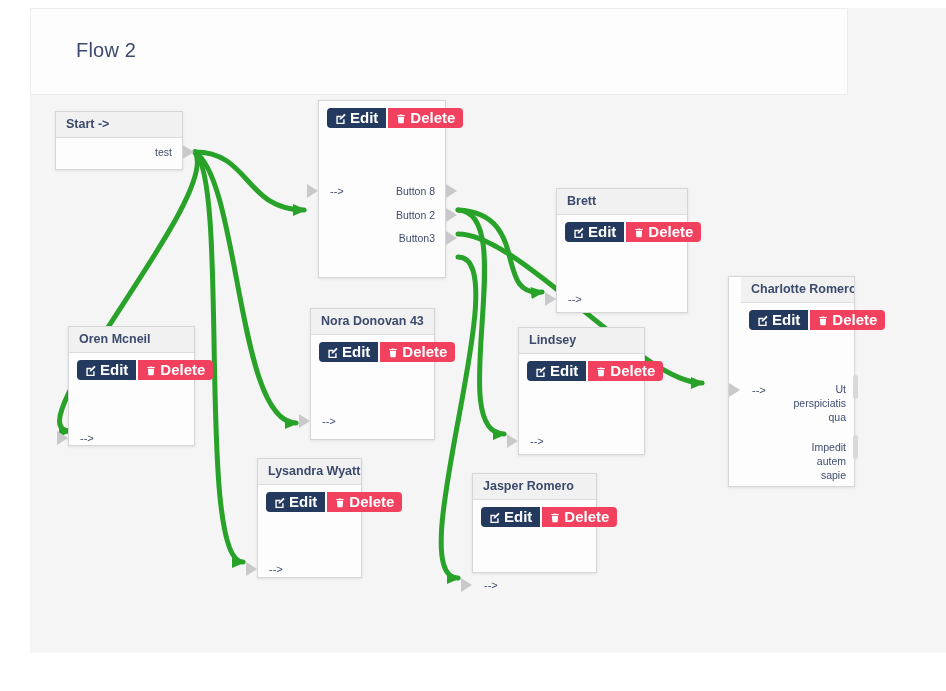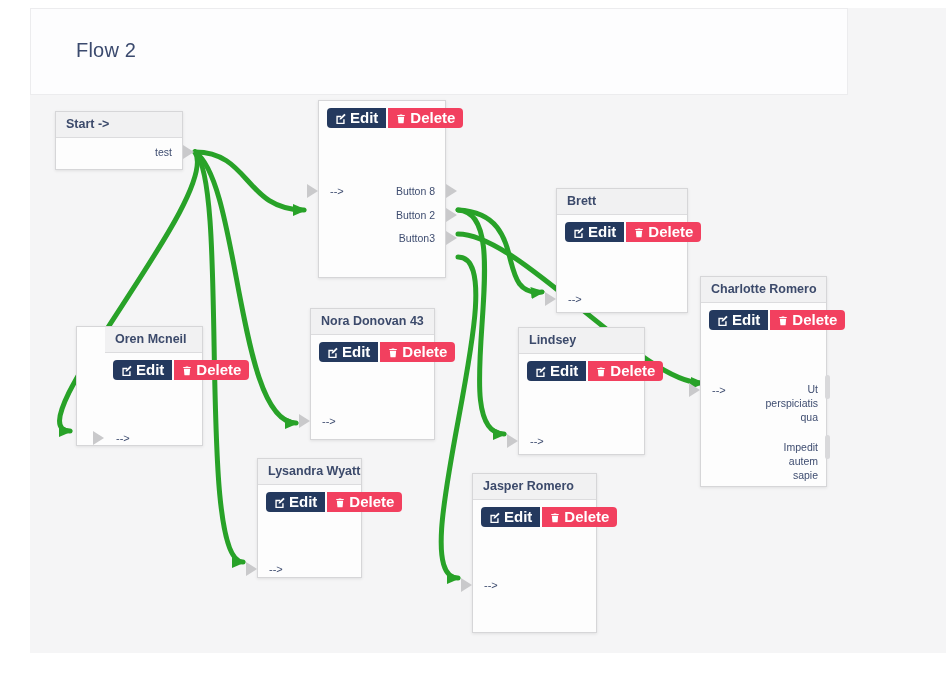--- a/index.html
+++ b/index.html
@@ -114,21 +114,21 @@
                   <path fill="#fff" d="M5.6 2.5l.6-1h3.6l.6 1H14V4H2V2.5h3.6zM3 5h10l-.8 9.6a1 1 0 0 1-1 .9H4.8a1 1 0 0 1-1-.9L3 5z"></path>
                 </svg>
               </span>
               <span>Delete</span>
             </div>
           </div>
           <div class="port in" style="top: 70px;"></div>
           <div class="in-label" style="top: 70px;">--&gt;</div>
         </div>
       </div>
-      <div class="node" style="left: 76px; top: 326px; width: 127px; height: 120px; padding-left: 28px;">
+      <div class="node" style="left: 68px; top: 326px; width: 127px; height: 120px;">
         <div class="node-header">Oren Mcneil</div>
         <div class="node-body" style="height: 93px;">
           <div class="btn-row">
             <div class="btn btn-edit">
               <span>
                 <svg width="11" height="11" viewBox="0 0 16 16">
                   <path fill="#fff" d="M2 4h7v2H4v8h8v-5h2v7H2V4z"></path>
                   <path fill="#fff" d="M13.6 1l1.9 1.9-6.3 6.3-2.6.7.7-2.6z"></path>
                 </svg>
               </span>
@@ -218,21 +218,21 @@
                   <path fill="#fff" d="M5.6 2.5l.6-1h3.6l.6 1H14V4H2V2.5h3.6zM3 5h10l-.8 9.6a1 1 0 0 1-1 .9H4.8a1 1 0 0 1-1-.9L3 5z"></path>
                 </svg>
               </span>
               <span>Delete</span>
             </div>
           </div>
           <div class="port in" style="top: 73px;"></div>
           <div class="in-label" style="top: 73px;">--&gt;</div>
         </div>
       </div>
-      <div class="node" style="left: 472px; top: 473px; width: 125px; height: 160px;">
+      <div class="node" style="left: 472px; top: 473px; width: 125px; height: 100px;">
         <div class="node-header">Jasper Romero</div>
         <div class="node-body" style="height: 101px;">
           <div class="btn-row">
             <div class="btn btn-edit">
               <span>
                 <svg width="11" height="11" viewBox="0 0 16 16">
                   <path fill="#fff" d="M2 4h7v2H4v8h8v-5h2v7H2V4z"></path>
                   <path fill="#fff" d="M13.6 1l1.9 1.9-6.3 6.3-2.6.7.7-2.6z"></path>
                 </svg>
               </span>
@@ -244,21 +244,21 @@
                   <path fill="#fff" d="M5.6 2.5l.6-1h3.6l.6 1H14V4H2V2.5h3.6zM3 5h10l-.8 9.6a1 1 0 0 1-1 .9H4.8a1 1 0 0 1-1-.9L3 5z"></path>
                 </svg>
               </span>
               <span>Delete</span>
             </div>
           </div>
           <div class="port in" style="top: 71px;"></div>
           <div class="in-label" style="top: 71px;">--&gt;</div>
         </div>
       </div>
-      <div class="node" style="left: 700px; top: 276px; width: 127px; height: 211px;">
+      <div class="node" style="left: 728px; top: 276px; width: 127px; height: 211px; padding-left: 12px;">
         <div class="node-header">Charlotte Romero</div>
         <div class="node-body" style="height: 184px;">
           <div class="btn-row">
             <div class="btn btn-edit">
               <span>
                 <svg width="11" height="11" viewBox="0 0 16 16">
                   <path fill="#fff" d="M2 4h7v2H4v8h8v-5h2v7H2V4z"></path>
                   <path fill="#fff" d="M13.6 1l1.9 1.9-6.3 6.3-2.6.7.7-2.6z"></path>
                 </svg>
               </span>

